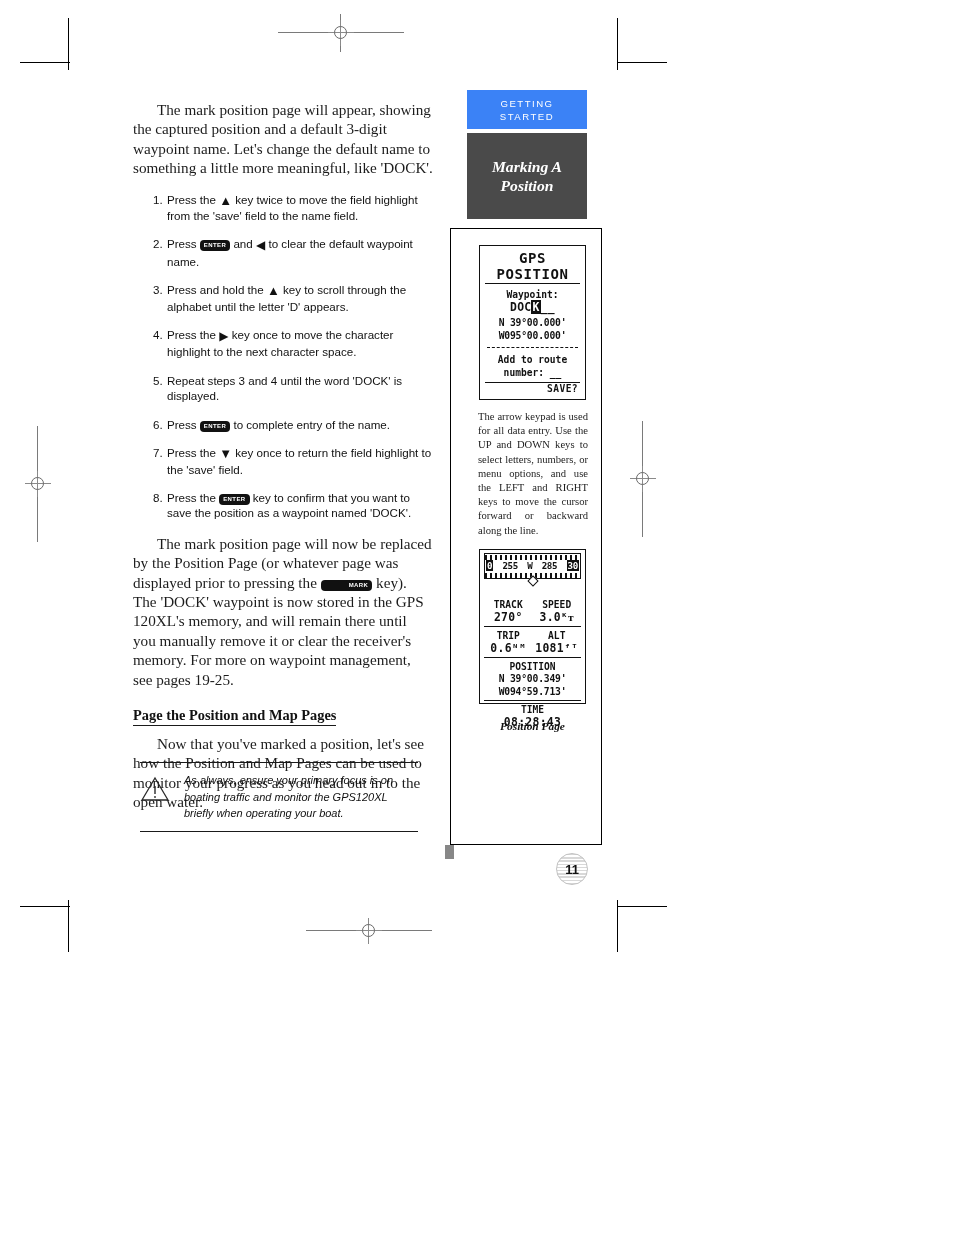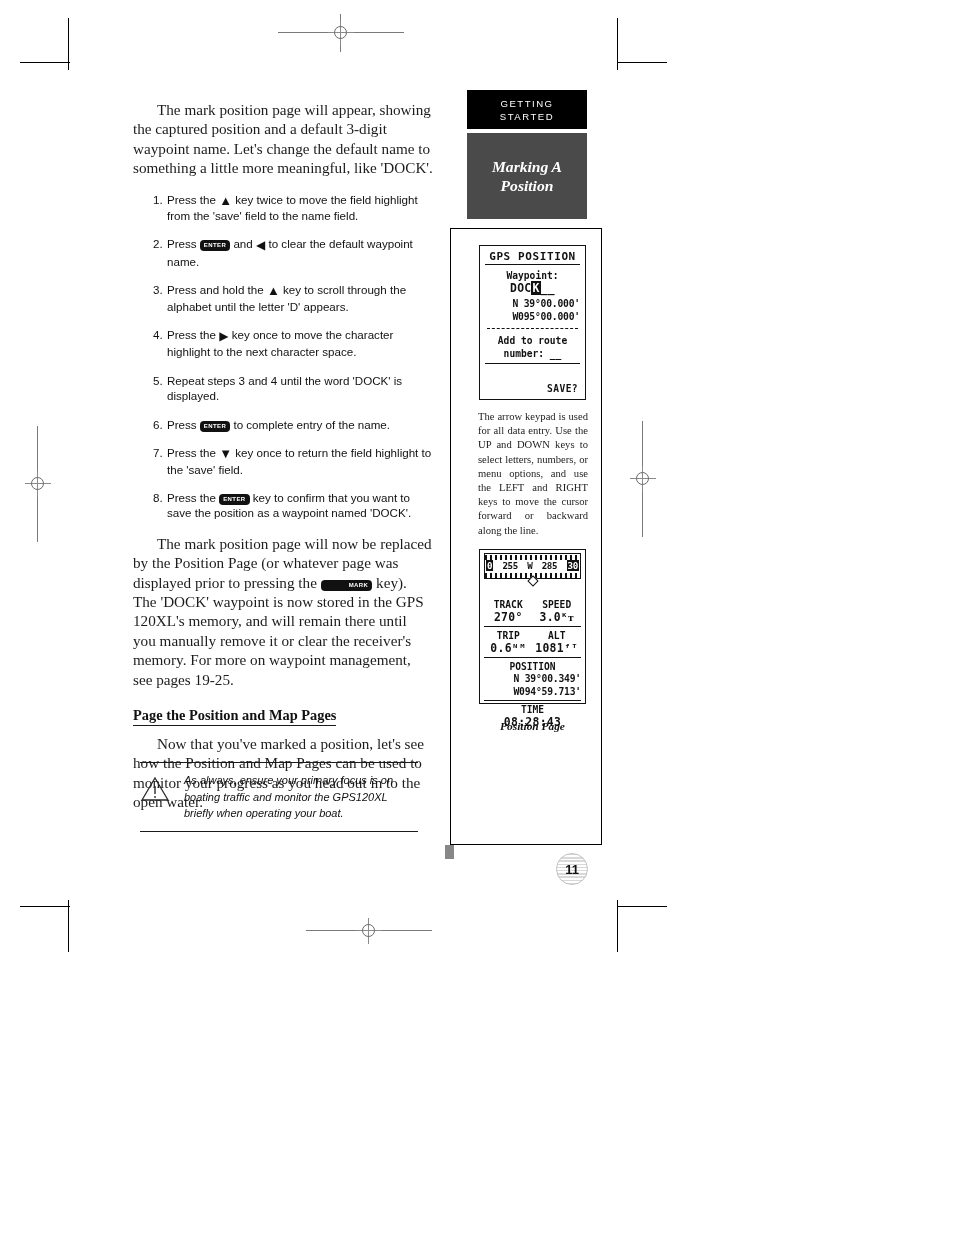--- a/index.html
+++ b/index.html
@@ -165,21 +165,21 @@
     height: 14px;
     background: #878787;
   }
 
   #tab-getting-started {
     position: absolute;
     left: 467px;
     top: 90px;
     width: 120px;
     height: 39px;
-    background: #000000;
+    background: #3b82f6;
     color: #ffffff;
     display: flex;
     flex-direction: column;
     align-items: center;
     justify-content: center;
     font-family: "Liberation Sans", sans-serif;
     font-size: 9.6px;
     letter-spacing: 1.5px;
     line-height: 13px;
     font-weight: normal;
@@ -215,37 +215,37 @@
   }
   #lcd-mark-position {
     left: 479px; top: 245px; width: 107px; height: 155px;
     padding: 4px 5px 0 5px;
   }
   #lcd-position-page {
     left: 479px; top: 549px; width: 107px; height: 155px;
     padding: 3px 4px 0 4px;
   }
   .lcd-title {
-    font-size: 11px;
+    font-size: 14px;
     font-weight: bold;
     letter-spacing: 0.6px;
     text-align: center;
     padding-bottom: 1px;
     border-bottom: 1.6px solid #111;
   }
   .lcd-row {
     font-size: 9.6px;
     font-weight: bold;
     text-align: center;
     letter-spacing: 0px;
     line-height: 13px;
     white-space: nowrap;
   }
   .lcd-row.big { font-size: 11.4px; letter-spacing: 0.3px; }
-  .lcd-coord { font-size: 9.7px; font-weight: bold; text-align: right; letter-spacing: -0.2px; line-height: 12.5px; white-space: nowrap;}
+  .lcd-coord { font-size: 9.7px; font-weight: bold; text-align: center; letter-spacing: -0.2px; line-height: 12.5px; white-space: nowrap;}
   .inv {
     background: #111;
     color: #fff;
     padding: 0 1px;
   }
   .lcd-dash {
     border-top: 1.6px dashed #111;
     margin: 5px 2px 5px 2px;
     height: 0;
   }

